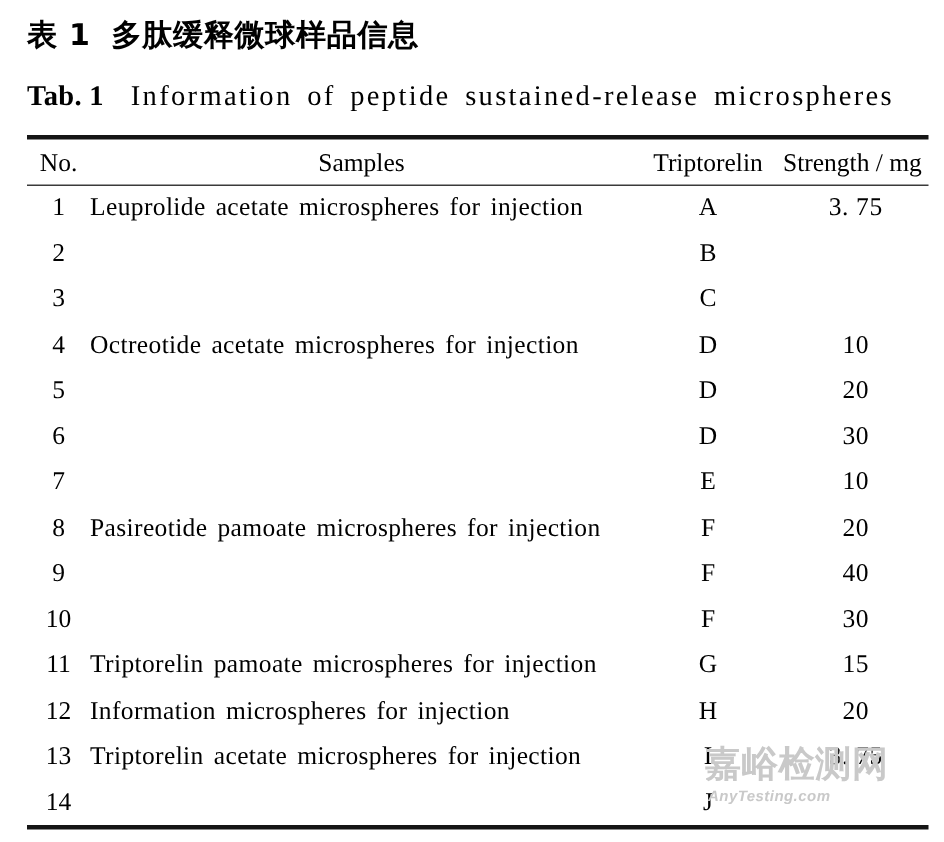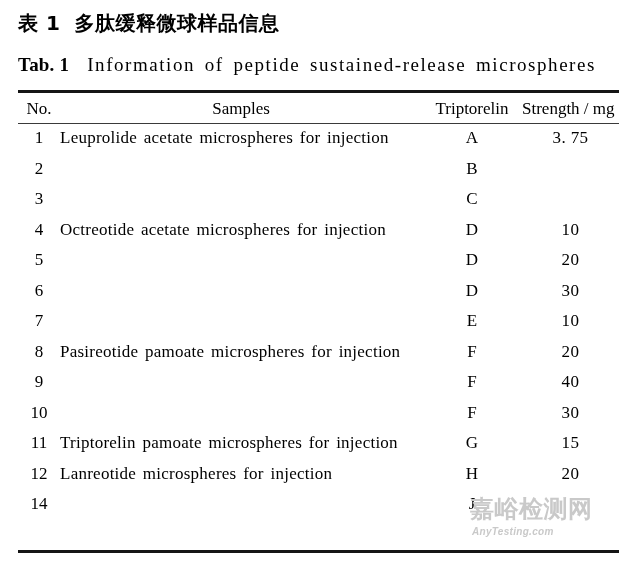--- a/index.html
+++ b/index.html
@@ -246,23 +246,29 @@
           <td class="d-str">30</td>
         </tr>
         <tr>
           <td class="d-no">11</td>
           <td class="d-smp">Triptorelin pamoate microspheres for injection</td>
           <td class="d-man">G</td>
           <td class="d-str">15</td>
         </tr>
         <tr>
           <td class="d-no">12</td>
-          <td class="d-smp">Lanreotide microspheres for injection</td>
+          <td class="d-smp">Information microspheres for injection</td>
           <td class="d-man">H</td>
           <td class="d-str">20</td>
+        </tr>
+        <tr>
+          <td class="d-no">13</td>
+          <td class="d-smp">Triptorelin acetate microspheres for injection</td>
+          <td class="d-man">I</td>
+          <td class="d-str">3. 75</td>
         </tr>
         <tr>
           <td class="d-no">14</td>
           <td class="d-smp"></td>
           <td class="d-man">J</td>
           <td class="d-str"></td>
         </tr>
       </tbody>
   </table>
 

